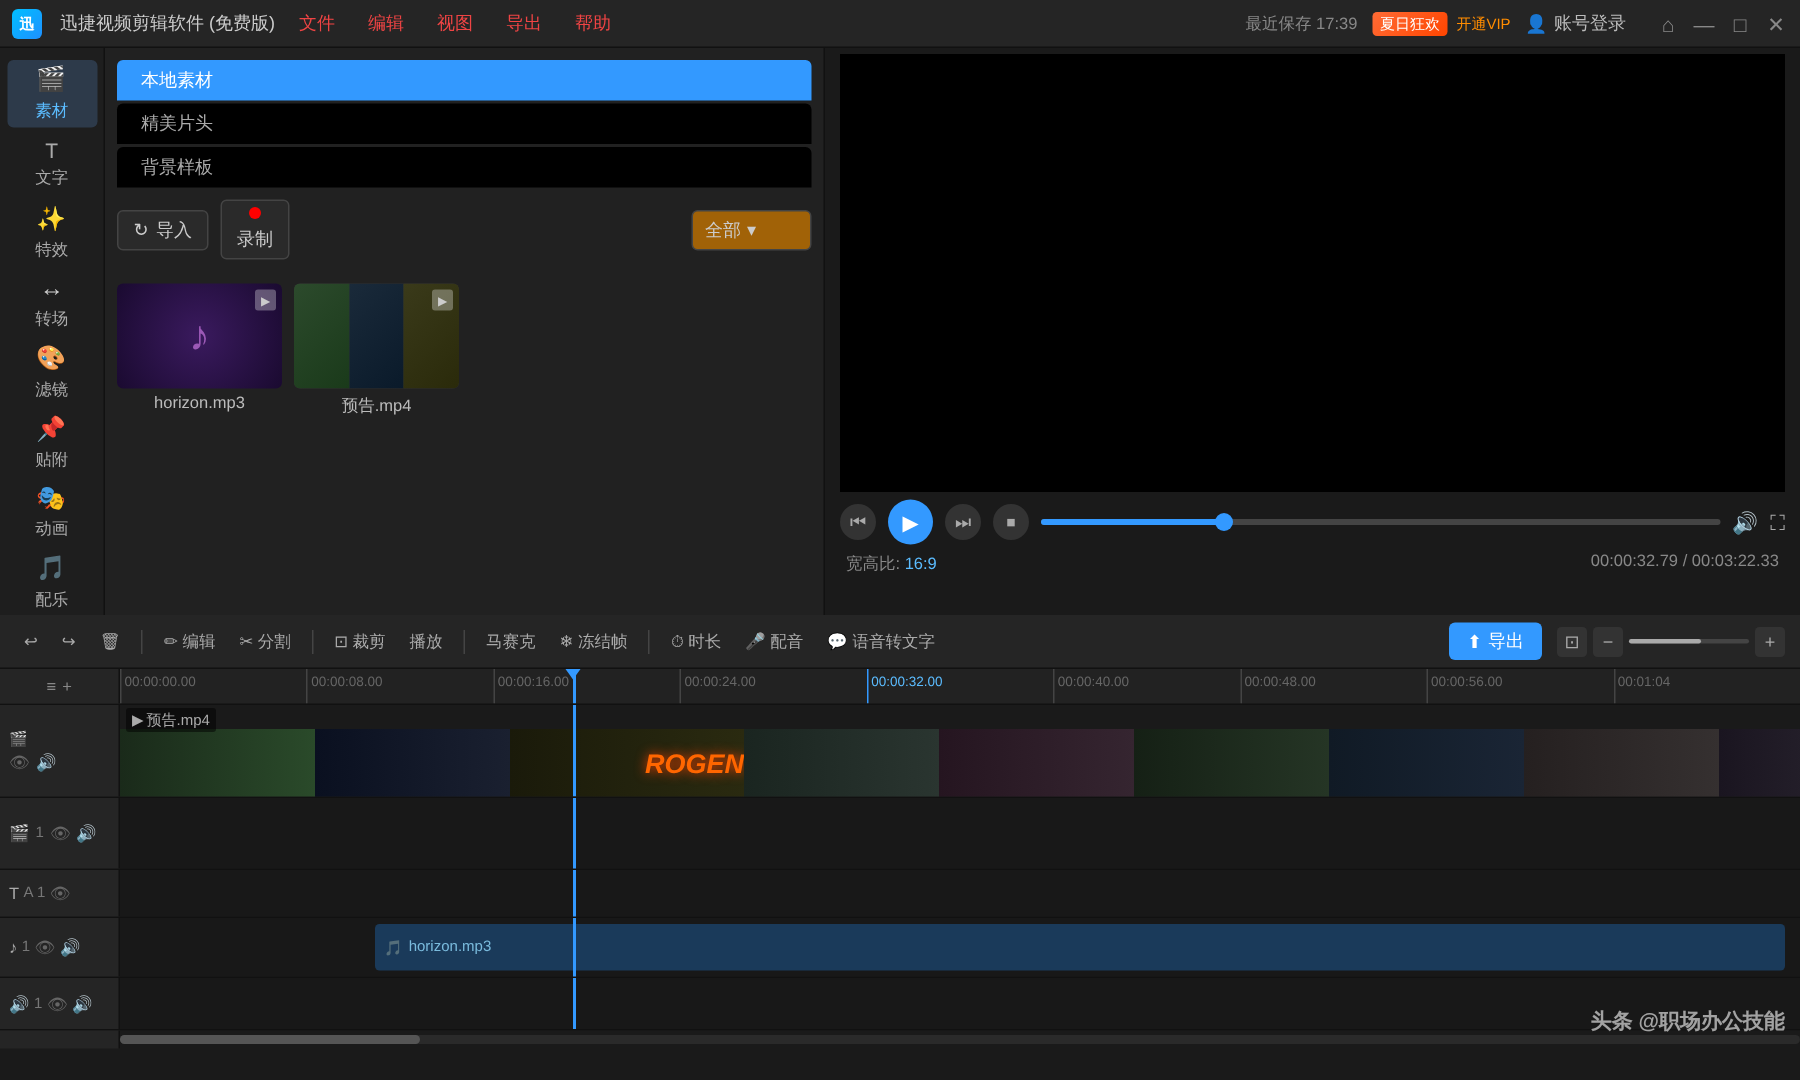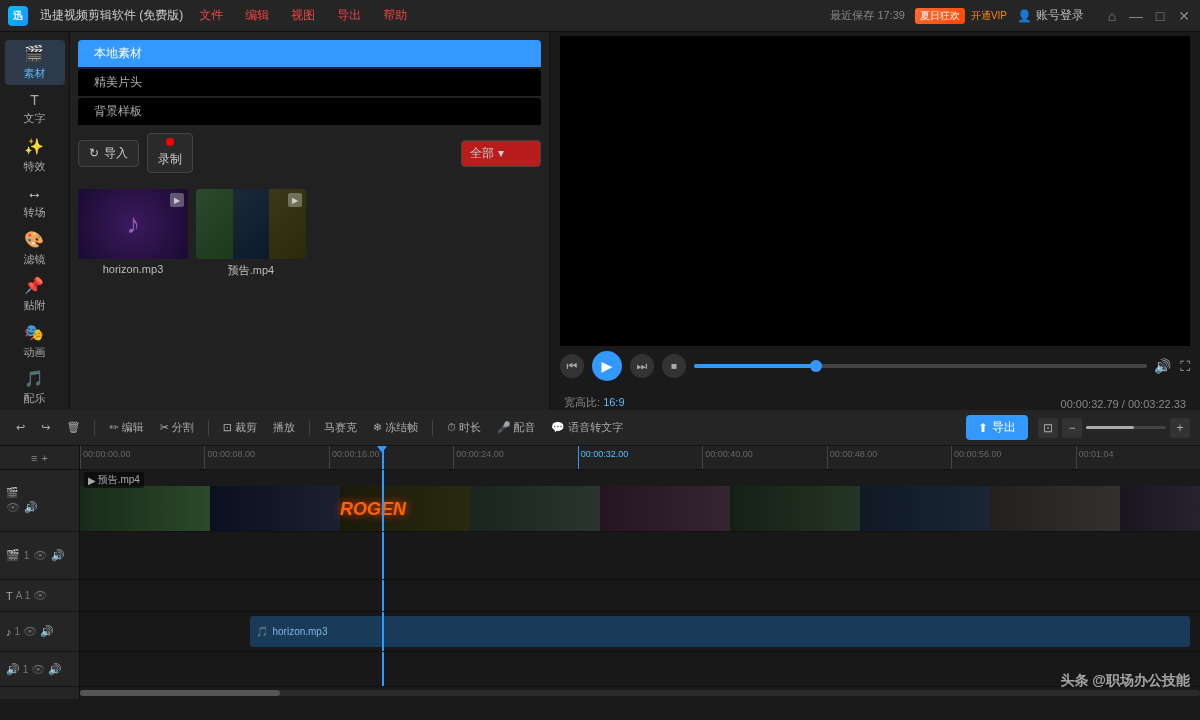--- a/index.html
+++ b/index.html
@@ -188,21 +188,21 @@
       flex-direction: column;
     }
     .record-dot {
       width: 8px;
       height: 8px;
       border-radius: 50%;
       background: red;
     }
     .filter-select {
       margin-left: auto;
-      background: #b91c1c;
+      background: #a16207;
       border: 1px solid #444;
       color: #ccc;
       padding: 4px 8px;
       border-radius: 4px;
       cursor: pointer;
       font-size: 12px;
       display: flex;
       align-items: center;
       gap: 4px;
       min-width: 80px;
@@ -336,26 +336,26 @@
       width: 12px;
       height: 12px;
       border-radius: 50%;
       background: #3399ff;
     }
     .volume-icon { color: #aaa; font-size: 14px; }
     .fullscreen-btn { color: #aaa; font-size: 14px; cursor: pointer; }
     .preview-meta {
       height: 24px;
       display: flex;
-      align-items: flex-end;
+      align-items: flex-start;
       justify-content: space-between;
       padding: 0 14px;
       font-size: 11px;
       color: #888;
-      margin-bottom: 0;
+      margin-bottom: 18px;
     }
     .aspect-label { color: #888; }
     .aspect-val { color: #5bbcff; }
 
     
     .edit-toolbar {
       height: 36px;
       background: #252525;
       display: flex;
       align-items: center;
@@ -661,21 +661,21 @@
     <div style="flex:1;background:#1a1a1a;position:relative;overflow:hidden;">
 
       <div style="position:absolute;top:2px;left:4px;font-size:10px;color:#aaa;z-index:5;background:rgba(0,0,0,0.5);padding:1px 4px;border-radius:2px;display:flex;align-items:center;gap:2px;">
         <span>▶</span>
         <span>预告.mp4</span>
       </div>
 
       <div style="display:flex;height:100%;padding-top:16px;">
         <div style="width:130px;height:46px;background:linear-gradient(90deg,#1a2a1a,#2a4a2a);flex-shrink:0;"></div>
         <div style="width:130px;height:46px;background:linear-gradient(90deg,#0a1020,#1a2030);flex-shrink:0;"></div>
-        <div style="width:130px;height:46px;background:linear-gradient(90deg,#1a1a0a,#2a2a10);flex-shrink:0;display:flex;align-items:center;justify-content:flex-start;">
+        <div style="width:156px;height:46px;background:linear-gradient(90deg,#1a1a0a,#2a2a10);flex-shrink:0;display:flex;align-items:center;justify-content:flex-end;">
           <span style="font-size:18px;font-weight:bold;color:#ff6600;font-style:italic;text-shadow:0 0 8px #ff4400;">ROGEN</span>
         </div>
         <div style="width:130px;height:46px;background:linear-gradient(90deg,#1a2520,#2a3530);flex-shrink:0;"></div>
         <div style="width:130px;height:46px;background:linear-gradient(90deg,#251520,#352530);flex-shrink:0;"></div>
         <div style="width:130px;height:46px;background:linear-gradient(90deg,#152015,#253525);flex-shrink:0;"></div>
         <div style="width:130px;height:46px;background:linear-gradient(90deg,#101a25,#1a2535);flex-shrink:0;"></div>
         <div style="width:130px;height:46px;background:linear-gradient(90deg,#252020,#353030);flex-shrink:0;"></div>
         <div style="width:100px;height:46px;background:linear-gradient(90deg,#1a1520,#2a2530);flex-shrink:0;"></div>
       </div>
 

